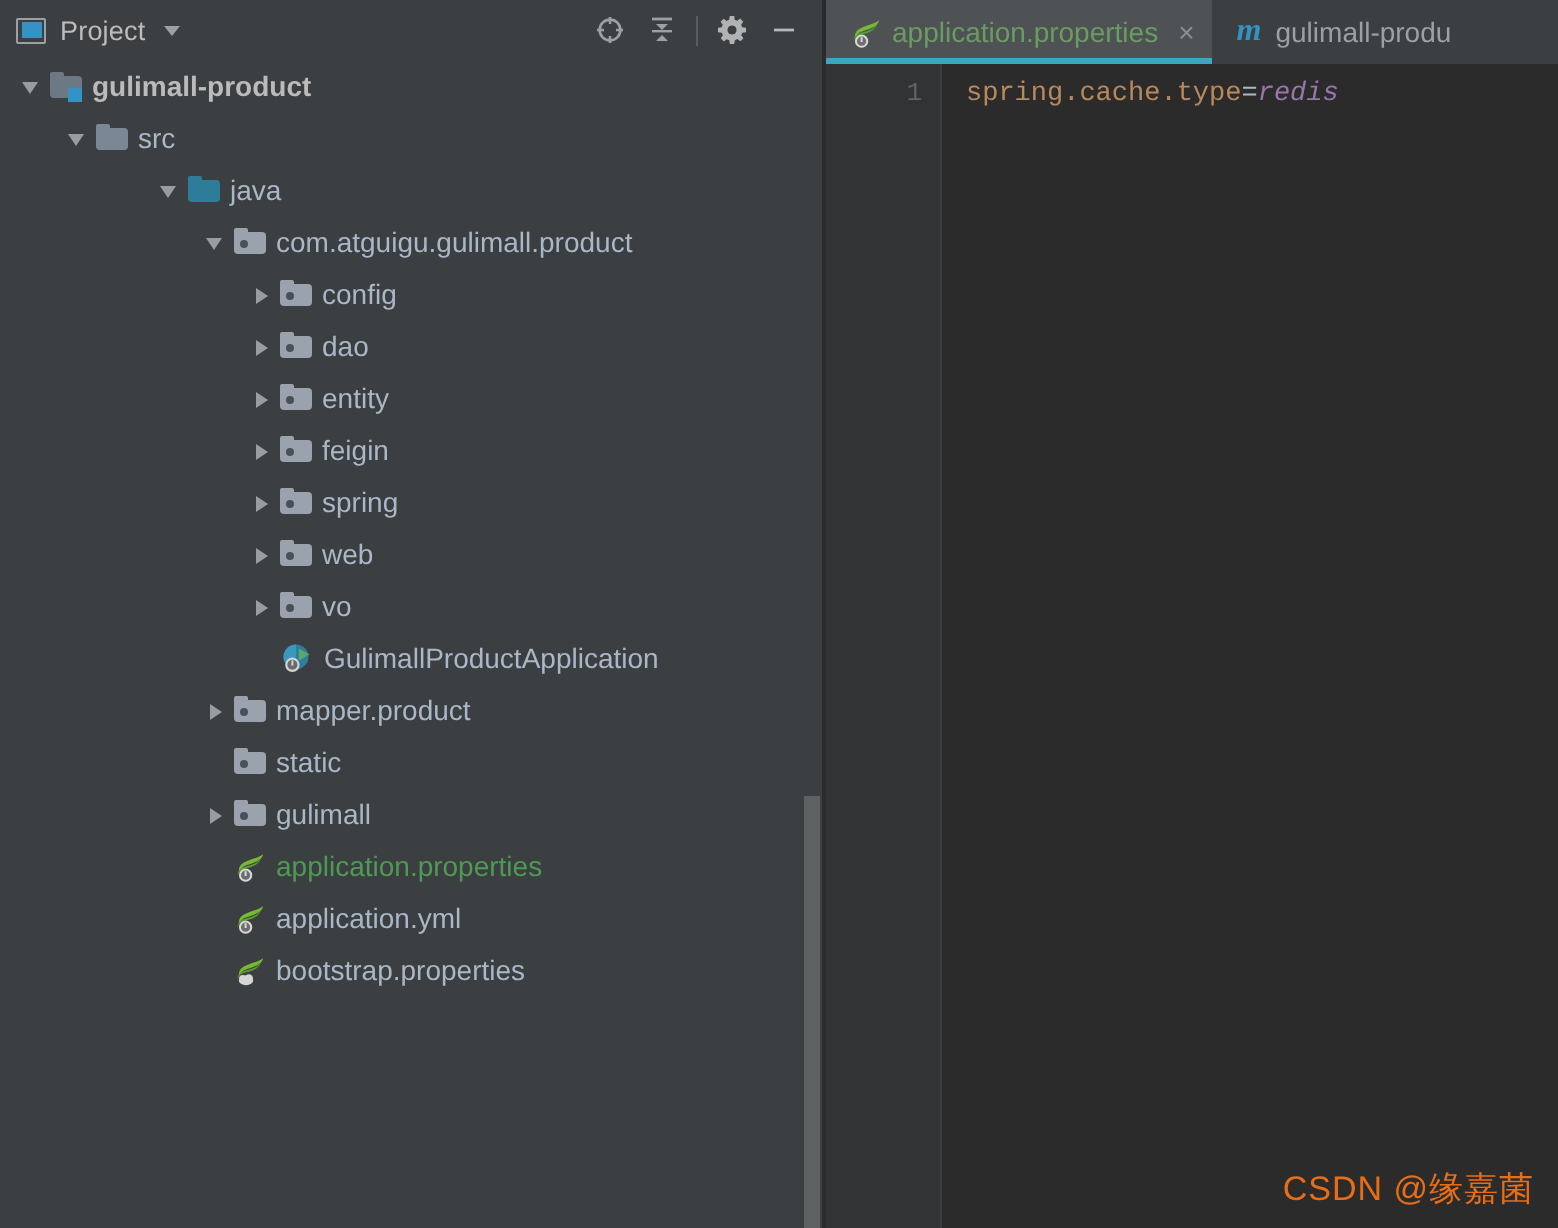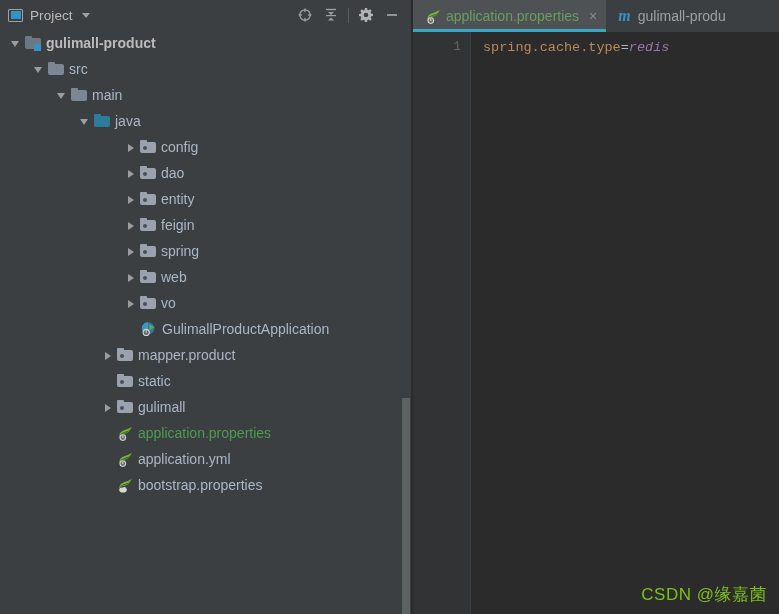--- a/index.html
+++ b/index.html
@@ -177,21 +177,21 @@
     flex:1 1 auto; position:relative; padding:7px 0 0 12px;
     font-family:"Liberation Mono", monospace; font-size:13.5px; line-height:18px;
   }
   .tok-key{ color:#b9895c; }
   .tok-eq{ color:#a9b7c6; }
   .tok-val{ color:#9876aa; font-style:italic; }
 
   
   #watermark{
     position:absolute; right:12px; bottom:8px;
-    font-size:17px; color:#84cc16; letter-spacing:.5px;
+    font-size:17px; color:#f97316; letter-spacing:.5px;
     font-family:"Liberation Sans", sans-serif;
     pointer-events:none; opacity:.92;
   }
 </style>
 </head>
 <body>
 
 <div id="app">
 
   <div id="project-panel">
@@ -251,36 +251,37 @@
           <div class="row">
             <span class="spacer" style="width: 32px;"></span>
             <span class="arrow open"></span>
             <span class="icn ico-folder" style="position: relative; width: 16px; height: 14px;">
               <span class="ftab"></span>
               <span class="fbody"></span>
             </span>
             <span class="label">src</span>
           </div>
           <div class="row">
-            <span class="spacer" style="width: 55px;"></span>
-            <span class="arrow open"></span>
-            <span class="icn ico-folder" style="position: relative; width: 16px; height: 14px;">
-              <span class="ftab"></span>
-              <span class="fbody"></span>
-            </span>
-            <span class="label">main</span>
-          </div>
-          <div class="row">
             <span class="spacer" style="width: 78px;"></span>
             <span class="arrow open"></span>
             <span class="icn ico-folder ico-src" style="position: relative; width: 16px; height: 14px;">
               <span class="ftab"></span>
               <span class="fbody"></span>
             </span>
             <span class="label">java</span>
+          </div>
+          <div class="row">
+            <span class="spacer" style="width: 101px;"></span>
+            <span class="arrow open"></span>
+            <span class="icn ico-folder ico-pkg" style="position: relative; width: 16px; height: 14px;">
+              <span class="ftab"></span>
+              <span class="fbody"></span>
+              <span class="dot"></span>
+            </span>
+            <span class="label">com.atguigu.gulimall.product</span>
           </div>
           <div class="row">
             <span class="spacer" style="width: 124px;"></span>
             <span class="arrow closed"></span>
             <span class="icn ico-folder ico-pkg" style="position: relative; width: 16px; height: 14px;">
               <span class="ftab"></span>
               <span class="fbody"></span>
               <span class="dot"></span>
             </span>
             <span class="label">config</span>

